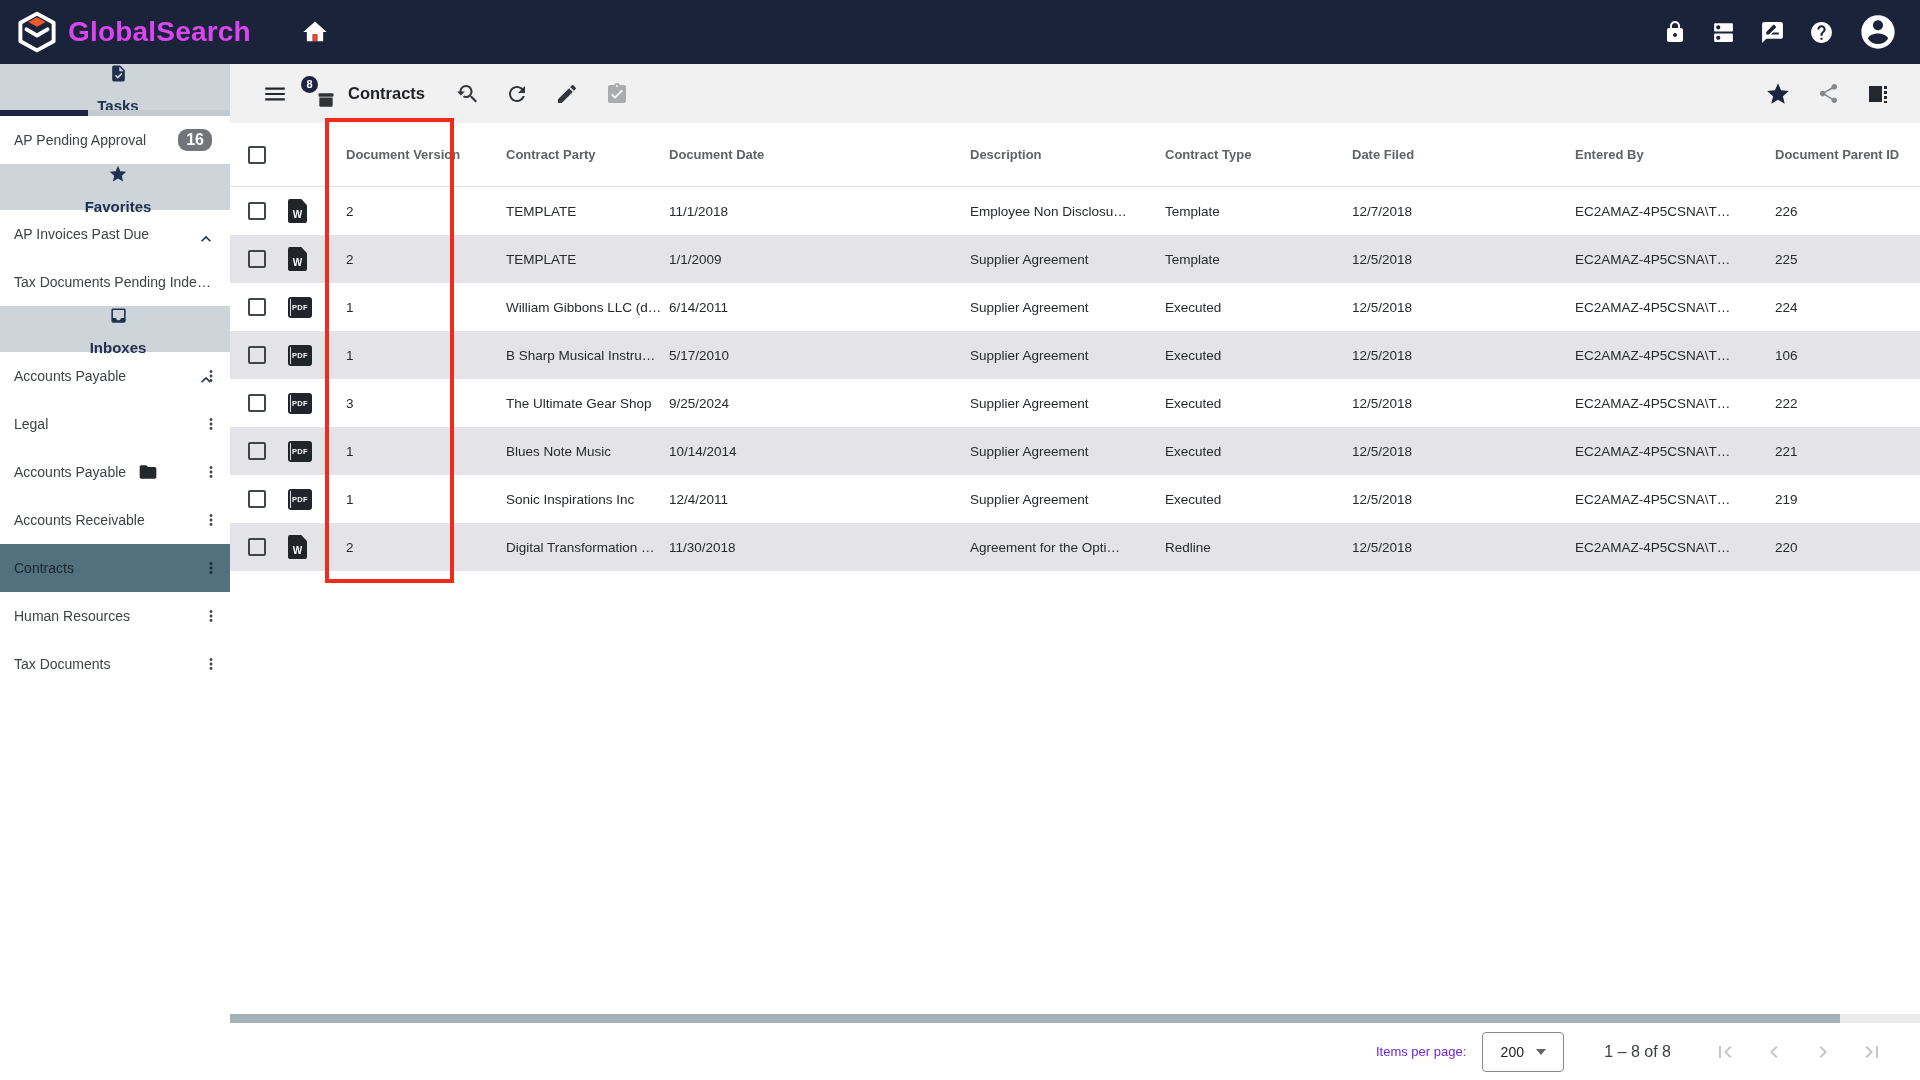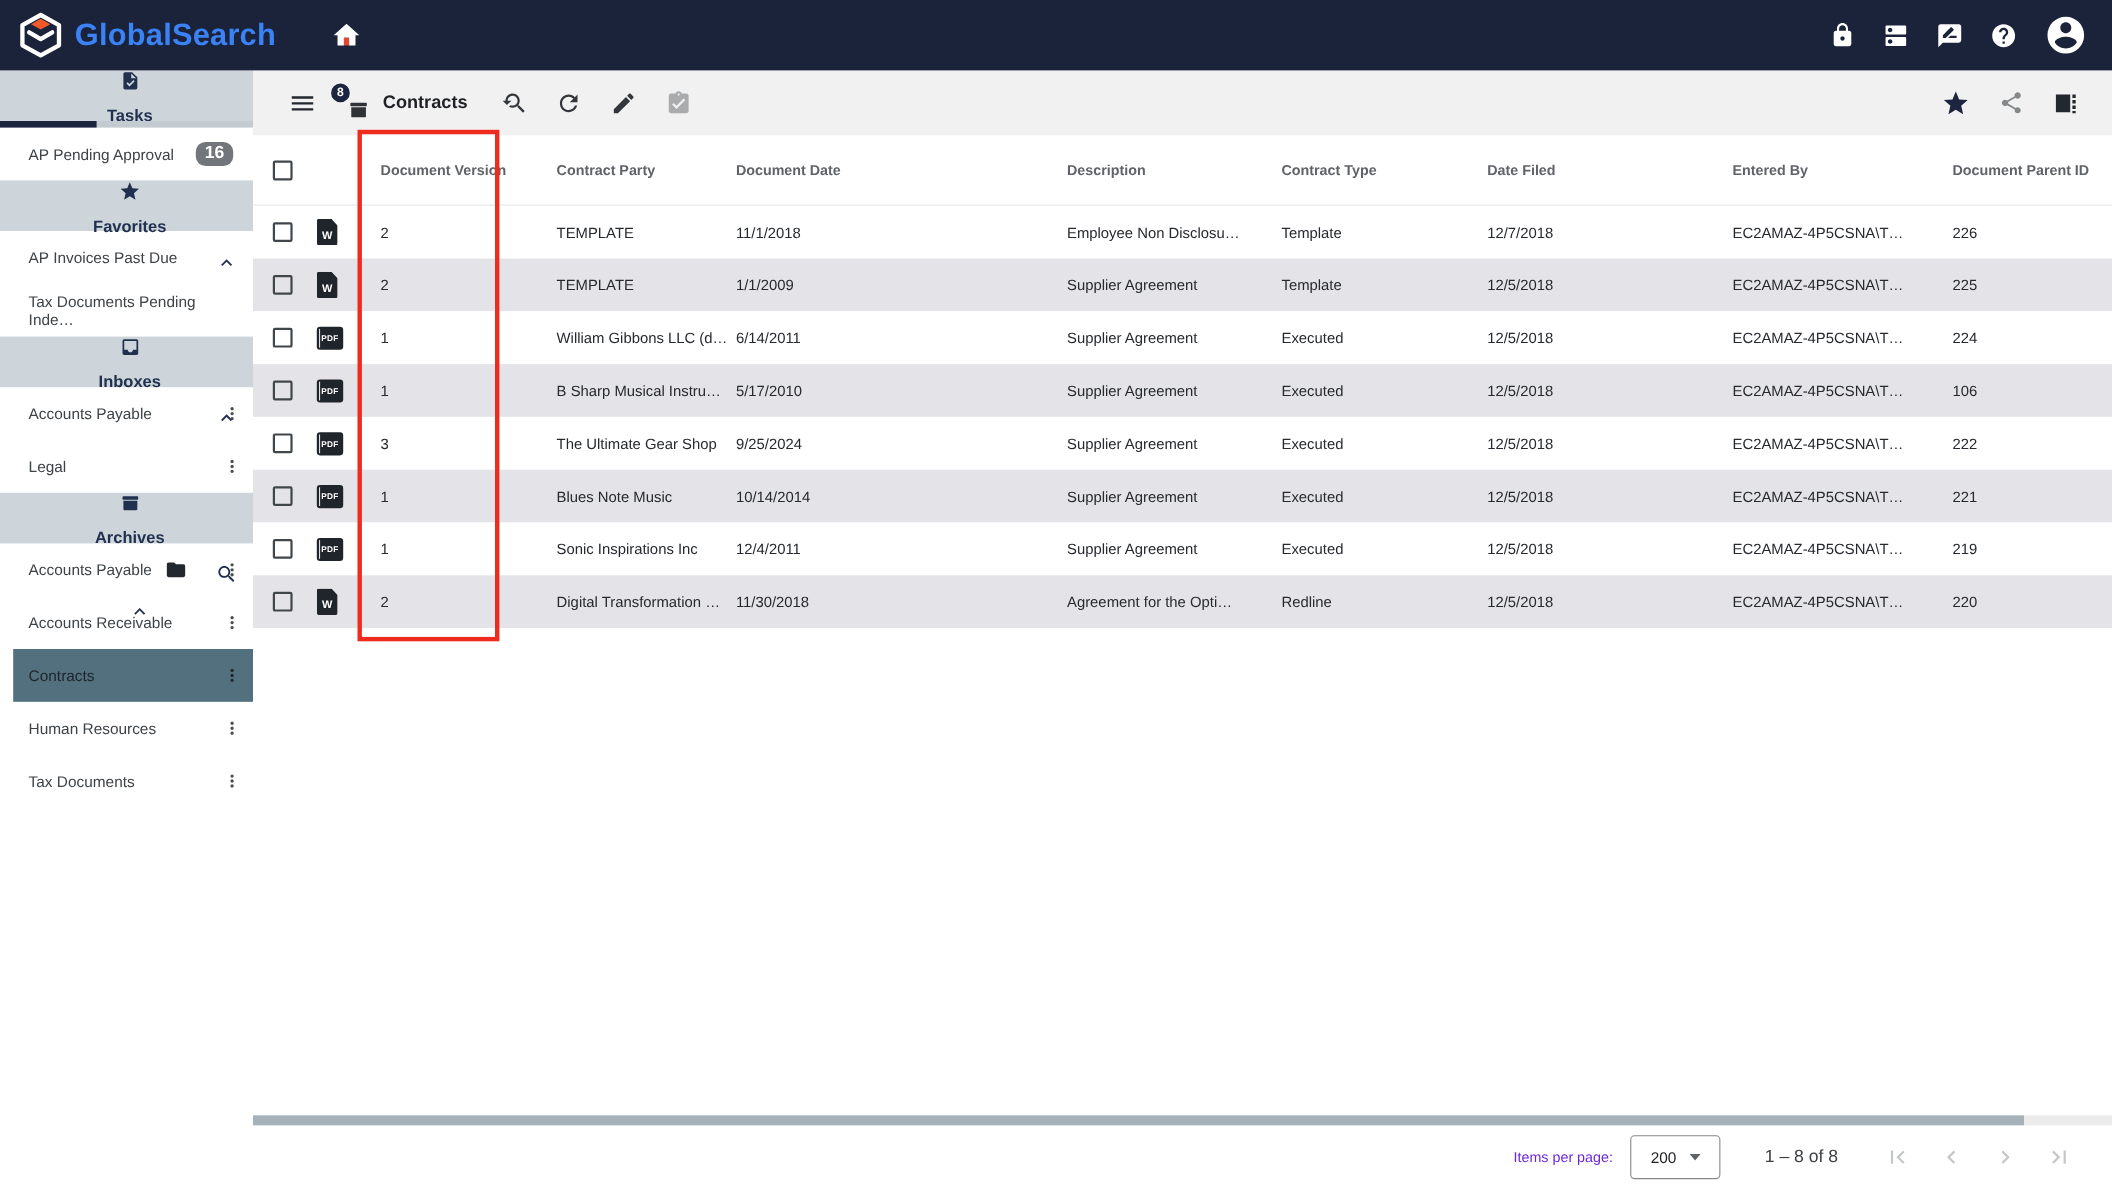--- a/index.html
+++ b/index.html
@@ -7,37 +7,37 @@
     width:1920px;height:1080px;position:relative;overflow:hidden;
     font-family:"Liberation Sans","DejaVu Sans",sans-serif;
     background:#fff;color:#26292e;
   }
   .micon svg{display:block;}
 
   
   .topbar{position:absolute;top:0;left:0;right:0;height:64px;background:var(--c-topbar,#1a2339);
     display:flex;align-items:center;z-index:10;}
   .brand{display:flex;align-items:center;gap:10px;padding-left:16px;}
-  .brand-name{color:#3b82f6;font-size:28px;font-weight:700;letter-spacing:.2px;}
+  .brand-name{color:#d946ef;font-size:28px;font-weight:700;letter-spacing:.2px;}
   .home-btn{margin-left:50px;}
   .topbar-right{margin-left:auto;display:flex;align-items:center;gap:24px;padding-right:22px;}
 
   
   .sidebar{position:absolute;top:64px;left:0;width:230px;bottom:0;background:#fff;z-index:5;}
   .sec-header{height:46px;background:var(--c-header_bg,#cdd5da);display:flex;align-items:center;
     padding:0 14px 0 20px;gap:14px;color:#20304e;flex-direction:column;}
   .sec-header .lbl{font-size:15px;font-weight:600;}
   .sec-header .chev{margin-left:auto;color:#20304e;}
   .sec-header .srch{margin-left:auto;color:#20304e;}
   .sec-header .srch + .chev{margin-left:18px;}
   .progress{height:6px;display:flex;}
   .progress .done{width:88px;background:var(--c-badge_navy,#1c2440);}
   .progress .rest{flex:1;background:#c3cad0;}
   .side-item{height:48px;display:flex;align-items:center;padding:0 10px 0 14px;
-    font-size:14px;color:#3e4347;margin-left:12px;}
+    font-size:14px;color:#3e4347;}
   .side-item .kebab{margin-left:auto;color:#4a4e52;}
   .side-item .badge16{margin-left:auto;margin-right:8px;background:#72757a;color:#fff;
     border-radius:9px;font-size:16px;font-weight:700;padding:2px 8px;}
   .side-item .folder{margin-left:12px;color:#23272e;}
   .side-item.sel{background:var(--c-selected_archive,#53707e);color:#1d242c;}
   .side-item.sel .kebab{color:#23282e;}
 
   
   .toolbar{position:absolute;left:230px;top:64px;right:0;height:59px;background:#f1f1f2;
     display:flex;align-items:center;padding-left:32px;z-index:3;}
@@ -207,38 +207,20 @@
   </div>
   <div class="side-item">
     <span>Legal</span>
     <span class="micon kebab">
       <svg width="18" height="18" viewBox="0 0 24 24" fill="currentColor">
           <path d="M12 8c1.1 0 2-.9 2-2s-.9-2-2-2-2 .9-2 2 .9 2 2 2zm0 2c-1.1 0-2 .9-2 2s.9 2 2 2 2-.9 2-2-.9-2-2-2zm0 6c-1.1 0-2 .9-2 2s.9 2 2 2 2-.9 2-2-.9-2-2-2z"></path>
         </svg>
     </span>
   </div>
 
-  <div class="sec-header">
-    <span class="micon">
-      <svg width="19" height="19" viewBox="0 0 24 24" fill="#20304e">
-          <path d="M4 4h16c.55 0 1 .45 1 1v2c0 .55-.45 1-1 1H4c-.55 0-1-.45-1-1V5c0-.55.45-1 1-1zm0 5h16v10c0 .55-.45 1-1 1H5c-.55 0-1-.45-1-1V9zm5 3h6v2H9v-2z"></path>
-        </svg>
-    </span>
-    <span class="lbl">Archives</span>
-    <span class="micon srch">
-      <svg width="20" height="20" viewBox="0 0 24 24" fill="currentColor">
-          <path d="M15.5 14h-.79l-.28-.27C15.41 12.59 16 11.11 16 9.5 16 5.91 13.09 3 9.5 3S3 5.91 3 9.5 5.91 16 9.5 16c1.61 0 3.09-.59 4.23-1.57l.27.28v.79l5 4.99L20.49 19l-4.99-5zm-6 0C7.01 14 5 11.99 5 9.5S7.01 5 9.5 5 14 7.01 14 9.5 11.99 14 9.5 14z"></path>
-        </svg>
-    </span>
-    <span class="micon chev">
-      <svg width="20" height="20" viewBox="0 0 24 24" fill="currentColor">
-          <path d="M7.41 15.41 12 10.83l4.59 4.58L18 14l-6-6-6 6z"></path>
-        </svg>
-    </span>
-  </div>
 
   <div class="side-item">
     <span>Accounts Payable</span>
     <span class="micon folder">
       <svg width="20" height="20" viewBox="0 0 24 24" fill="currentColor">
           <path d="M10 4H4c-1.1 0-1.99.9-1.99 2L2 18c0 1.1.9 2 2 2h16c1.1 0 2-.9 2-2V8c0-1.1-.9-2-2-2h-8l-2-2z"></path>
         </svg>
     </span>
     <span class="micon kebab">
       <svg width="18" height="18" viewBox="0 0 24 24" fill="currentColor">

